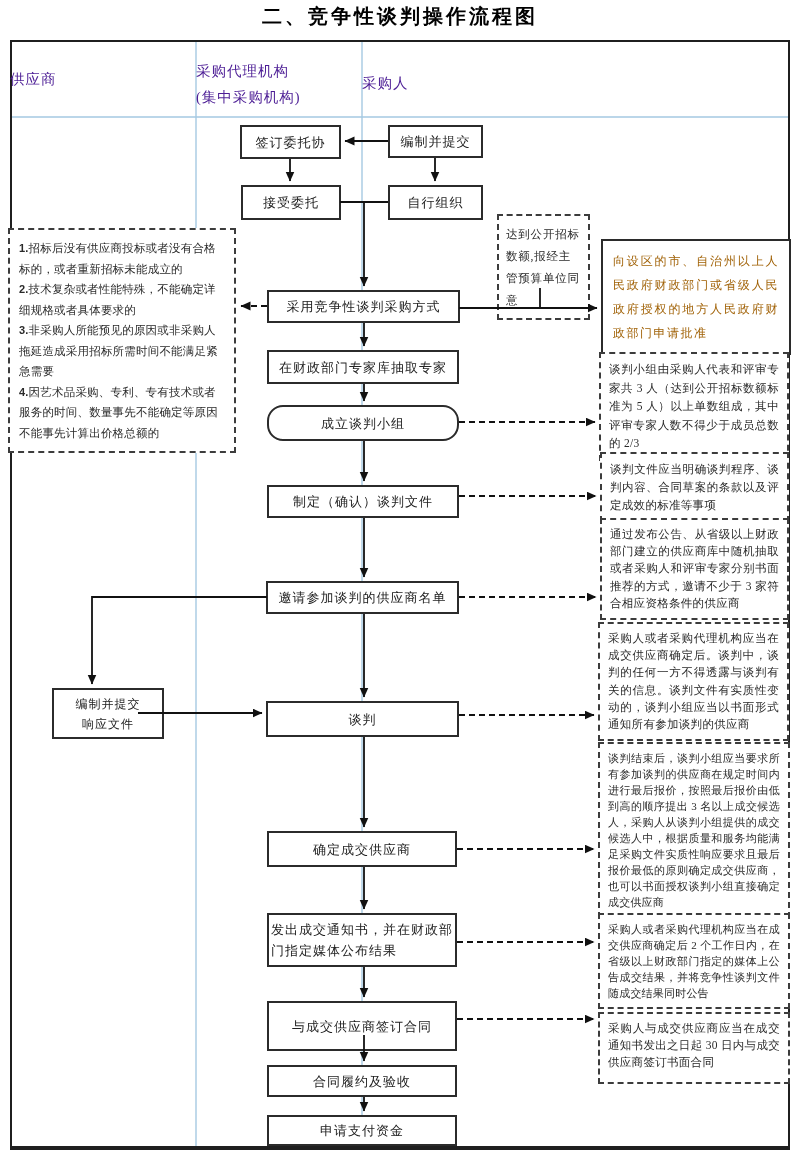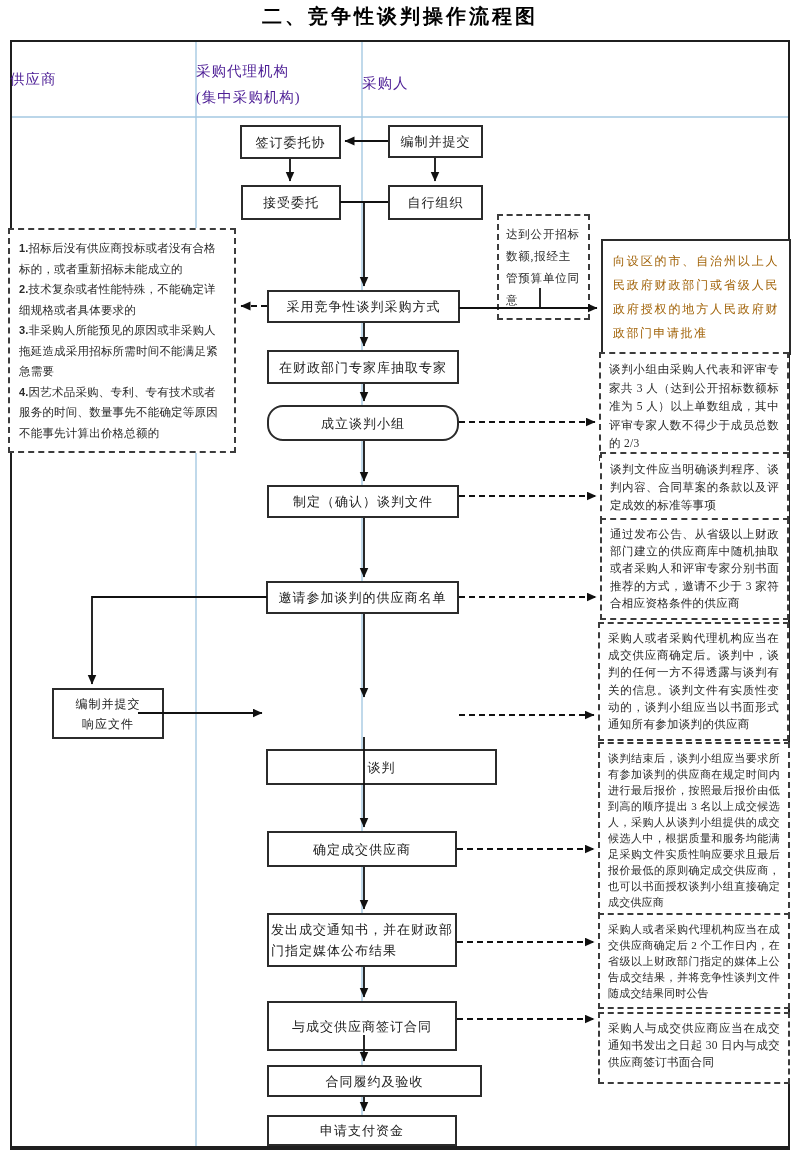--- a/index.html
+++ b/index.html
@@ -74,33 +74,33 @@
   <div class="fbox" style="left:267px;top:485px;width:192px;height:33px;">
       <span>制定（确认）谈判文件</span>
     </div>
   <div class="fbox" style="left:266px;top:581px;width:193px;height:33px;">
       <span>邀请参加谈判的供应商名单</span>
     </div>
   <div class="fbox" style="left:52px;top:688px;width:112px;height:51px;line-height:20px;font-size:12px;">
     <div>编制并提交</div>
     <div>响应文件</div>
   </div>
-  <div class="fbox" style="left:266px;top:701px;width:231px;height:36px;margin-top:48px;">
+  <div class="fbox" style="left:266px;top:701px;width:193px;height:36px;">
       <span>谈判</span>
     </div>
   <div class="fbox" style="left:267px;top:831px;width:190px;height:36px;">
       <span>确定成交供应商</span>
     </div>
   <div class="fbox" style="left:267px;top:913px;width:190px;height:54px;line-height:21px;">
       <span>发出成交通知书，并在财政部门指定媒体公布结果</span>
     </div>
   <div class="fbox" style="left:267px;top:1001px;width:190px;height:50px;">
       <span>与成交供应商签订合同</span>
     </div>
-  <div class="fbox" style="left:267px;top:1065px;width:215px;height:32px;">
+  <div class="fbox" style="left:267px;top:1065px;width:190px;height:32px;">
       <span>合同履约及验收</span>
     </div>
   <div class="fbox" style="left:267px;top:1115px;width:190px;height:31px;">
       <span>申请支付资金</span>
     </div>
 
   <div class="note threshold" style="left:497px;top:214px;width:93px;min-height:74px;">达到公开招标数额,报经主管预算单位同意</div>
   <div class="note-solid" style="left:601px;top:239px;width:190px;min-height:98px;">向设区的市、自治州以上人民政府财政部门或省级人民政府授权的地方人民政府财政部门申请批准</div>
 
   <div class="note reasons" style="left:8px;top:228px;width:228px;min-height:211px;">

